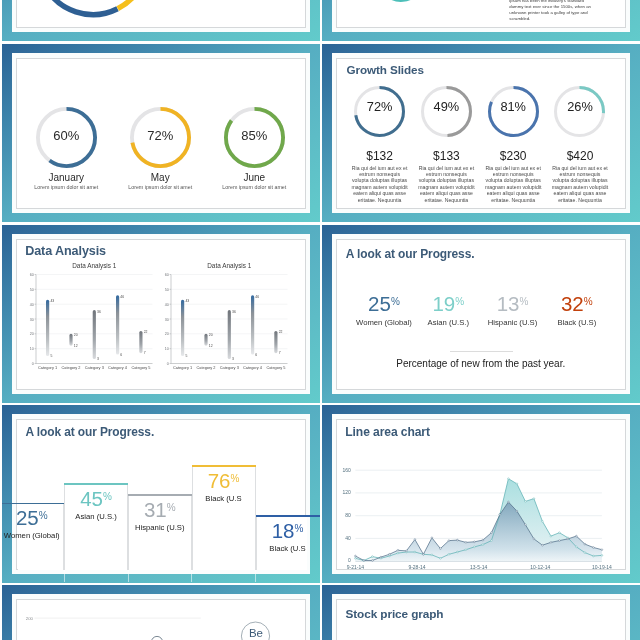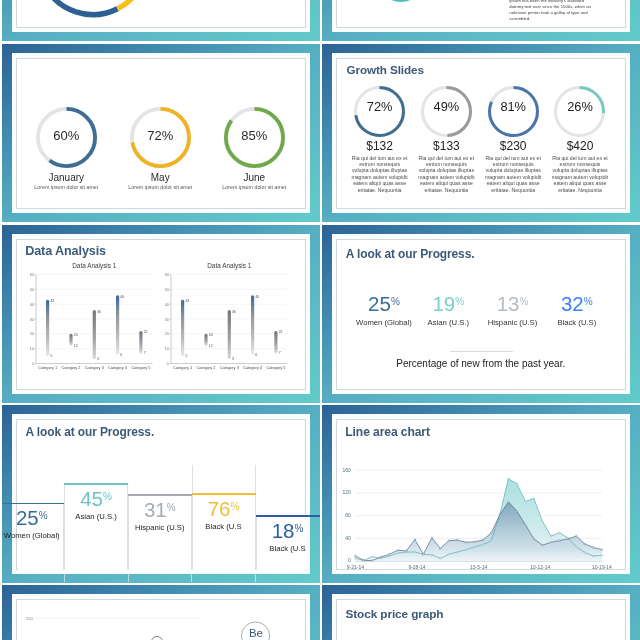--- a/index.html
+++ b/index.html
@@ -33,21 +33,21 @@
   .ring .rl{margin-top:4px;font-size:10px;line-height:11px;color:#2b2b2b;}
   .ring .rs{margin-top:0.5px;font-size:5.3px;line-height:6px;color:#555;}
 
   
   .s4-title{left:9.5px;top:4.3px;font-size:11.7px;line-height:14px;}
   .s4-items{position:absolute;left:0;top:0;width:100%;height:100%;}
   .gitem{position:absolute;top:27px;width:66.8px;text-align:center;}
   .gitem svg{display:block;margin:0 auto;}
   .gitem .gv{position:absolute;left:0;top:14.5px;width:100%;text-align:center;
              font-size:12.8px;line-height:13px;color:#222;}
-  .gitem .ga{margin-top:3px;font-size:12px;line-height:13px;color:#222;}
+  .gitem .ga{margin-top:13px;font-size:12px;line-height:13px;color:#222;}
   .gitem .gb{margin-top:2px;font-size:5.18px;line-height:6.45px;color:#4a4a4a;padding:0 3px;}
 
   
   .s5-title{left:8.2px;top:4.5px;font-size:12.6px;line-height:15px;letter-spacing:-0.1px;}
   .s5-charts{position:absolute;left:0px;top:17.5px;width:100%;}
   .s5-charts>div{position:absolute;top:0;}
   .s5-charts>div:nth-child(1){left:0px;}
   .s5-charts>div:nth-child(2){left:134.5px;}
 
   
@@ -364,21 +364,21 @@
             </div>
             <div class="stat" style="left: 79.1px;">
               <div style="color:#7dcfc9"><span class="sn">19</span><span class="sp">%</span></div>
               <div class="sl">Asian (U.S.)</div>
             </div>
             <div class="stat" style="left: 143.4px;">
               <div style="color:#b5bcc2"><span class="sn">13</span><span class="sp">%</span></div>
               <div class="sl">Hispanic (U.S)</div>
             </div>
             <div class="stat" style="left: 207.7px;">
-              <div style="color:#3b82f6"><span class="sn">32</span><span class="sp">%</span></div>
+              <div style="color:#c2410c"><span class="sn">32</span><span class="sp">%</span></div>
               <div class="sl">Black (U.S)</div>
             </div>
           </div>
         <div class="s6-rule"></div>
         <div class="s6-footer">Percentage of new from the past year.</div>
       </div>
     </div>
   </div>
 
   <div class="card" style="left:1.5px;top:405px;">
@@ -415,21 +415,21 @@
         <div class="pbar" style="left: 62.5px; width: 64px; top: 78.3px; bottom: -20px;">
           <div class="cap" style="background:#6cc5c1"></div>
           <div class="pn" style="top:4.5px;color:#6cc5c1;line-height:21px;"><span style="font-size:20.5px;">45</span><span style="font-size:10px;position:relative;top:-6px;">%</span></div>
           <div class="pn" style="top:28.5px;font-size:7.7px;line-height:9px;color:#222;">Asian (U.S.)</div>
         </div>
         <div class="pbar" style="left: 126.5px; width: 63.5px; top: 89px; bottom: -20px;">
           <div class="cap" style="background:#a6acb2"></div>
           <div class="pn" style="top:4.5px;color:#a6acb2;line-height:21px;"><span style="font-size:20.5px;">31</span><span style="font-size:10px;position:relative;top:-6px;">%</span></div>
           <div class="pn" style="top:28.5px;font-size:7.7px;line-height:9px;color:#222;">Hispanic (U.S)</div>
         </div>
-        <div class="pbar" style="left: 190px; width: 64px; top: 60.2px; bottom: -20px; margin-top: 28px;">
+        <div class="pbar" style="left: 190px; width: 64px; top: 60.2px; bottom: -20px;">
           <div class="cap" style="background:#f0bd36"></div>
           <div class="pn" style="top:4.5px;color:#f0bd36;line-height:21px;"><span style="font-size:20.5px;">76</span><span style="font-size:10px;position:relative;top:-6px;">%</span></div>
           <div class="pn" style="top:28.5px;font-size:7.7px;line-height:9px;color:#222;">Black (U.S</div>
         </div>
         <div class="pbar" style="left: 254px; width: 64px; top: 110.3px; bottom: -20px;">
           <div class="cap" style="background:#2e5fa5"></div>
           <div class="pn" style="top:4.5px;color:#2e5fa5;line-height:21px;"><span style="font-size:20.5px;">18</span><span style="font-size:10px;position:relative;top:-6px;">%</span></div>
           <div class="pn" style="top:28.5px;font-size:7.7px;line-height:9px;color:#222;">Black (U.S</div>
         </div>
         <div style="position: absolute; left: 62px; top: 165px; width: 1.2px; height: 12px; background: rgba(255, 255, 255, 0.55);"></div>

